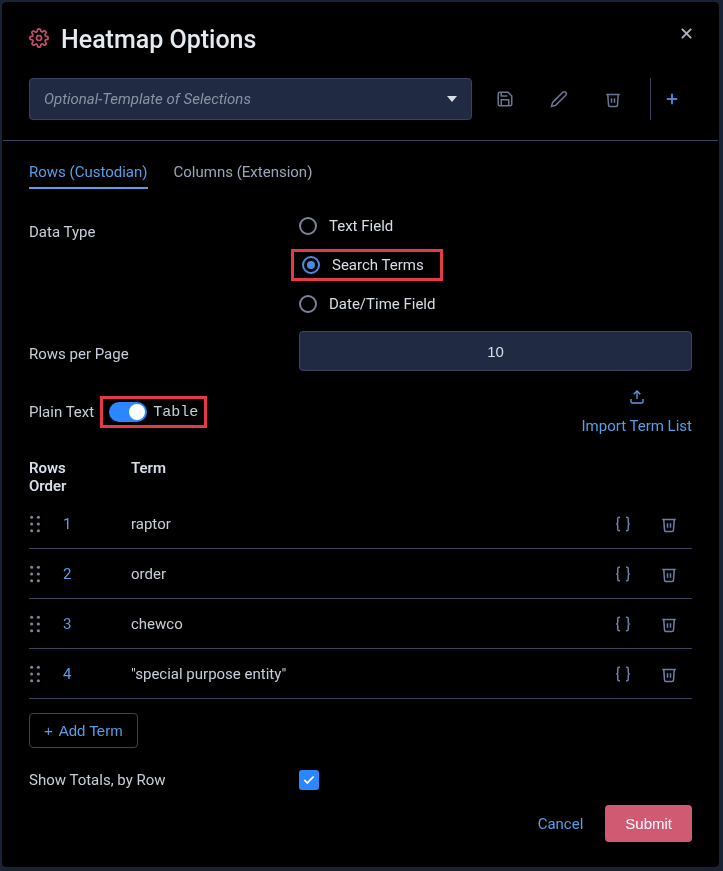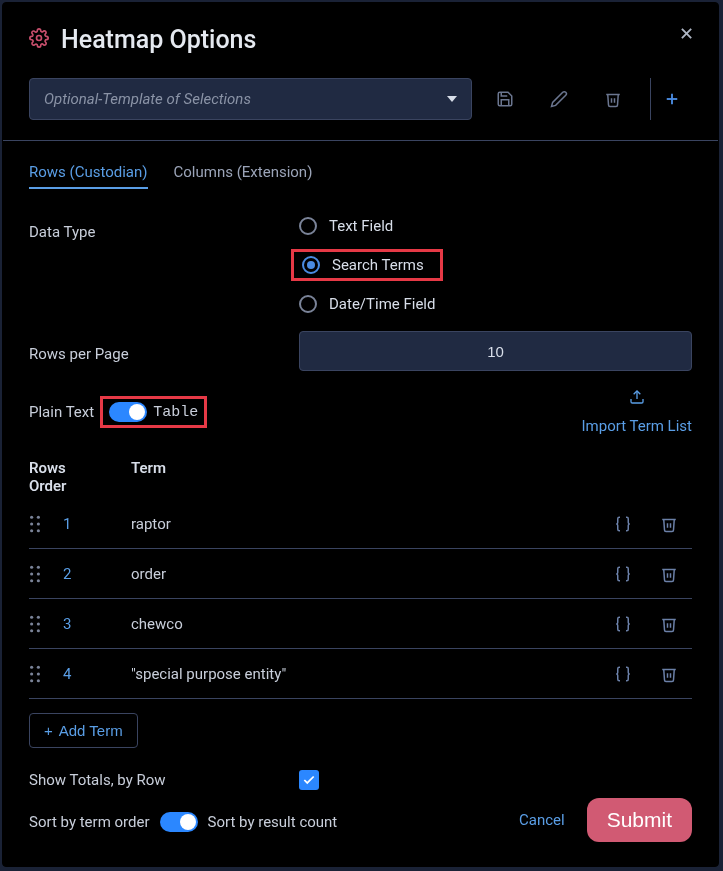--- a/index.html
+++ b/index.html
@@ -108,22 +108,22 @@
   .checkbox-row { display: flex; align-items: center; margin-top: 22px; }
   .cb-label { width: 270px; color: #c8ceda; font-size: 15px; }
   .checkbox {
     width: 20px; height: 20px; background: #2b87ff; border-radius: 3px;
     display: flex; align-items: center; justify-content: center; cursor: pointer;
   }
   .sort-toggle-row { display: flex; align-items: center; gap: 10px; margin-top: 22px; color: #c8ceda; font-size: 15px; }
   .footer { position: absolute; bottom: 24px; right: 26px; display: flex; align-items: center; gap: 22px; }
   .btn-cancel { color: #5a9ee6; cursor: pointer; font-size: 15px; }
   .btn-submit {
-    background: #d15a73; color: #fff; border: none; border-radius: 12px;
-    padding: 10px 20px; font-size: 21px; cursor: pointer;
+    background: #d15a73; color: #fff; border: none; border-radius: 4px;
+    padding: 10px 20px; font-size: 15px; cursor: pointer;
   }
   .dt-row-align { align-items: center; }
 </style>
 </head>
 <body>
 
 <div class="panel">
 
   <div class="header">
     <span>
@@ -343,26 +343,19 @@
 
   <div class="checkbox-row">
     <div class="cb-label">Show Totals, by Row</div>
     <div class="checkbox">
       <svg width="14" height="14" viewBox="0 0 24 24" fill="none" stroke="#fff" stroke-width="3">
           <polyline points="20 6 9 17 4 12"></polyline>
         </svg>
     </div>
   </div>
 
-  <div class="sort-toggle-row">
-    <span>Sort by term order</span>
-    <div class="switch">
-        <div class="knob"></div>
-      </div>
-    <span>Sort by result count</span>
-  </div>
 
   <div class="footer">
     <span class="btn-cancel">Cancel</span>
     <button class="btn-submit">Submit</button>
   </div>
 
 </div>
 
 </body></html>

